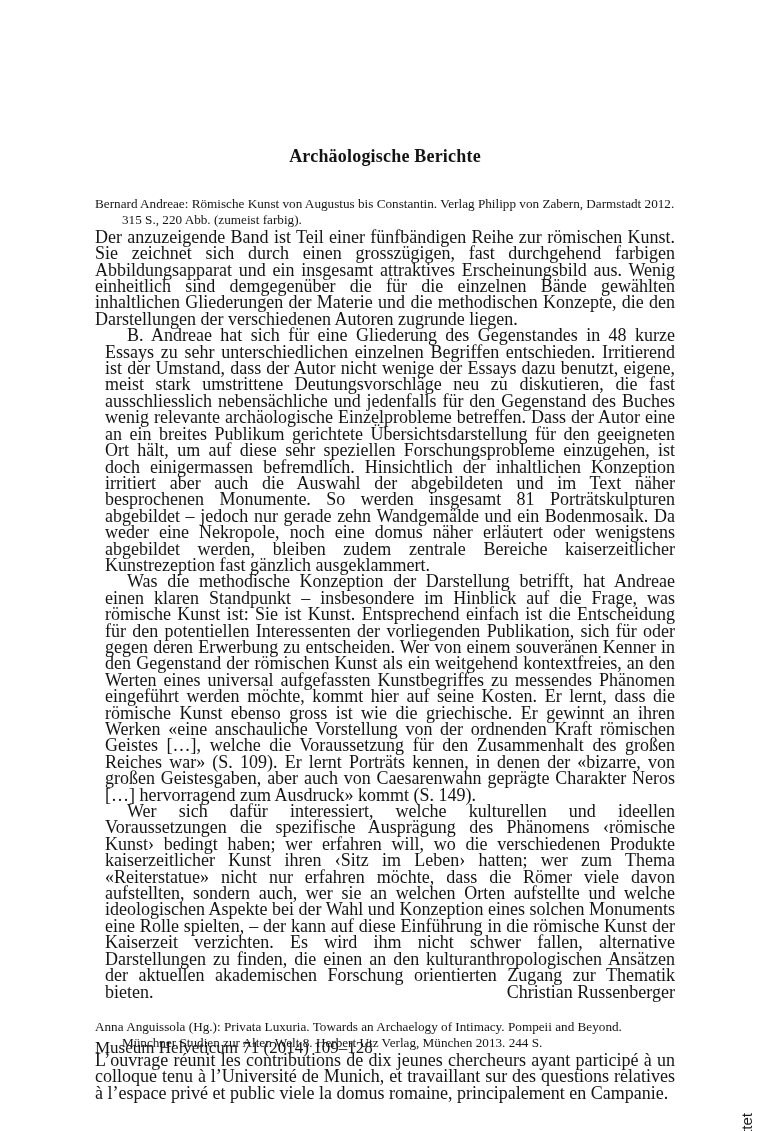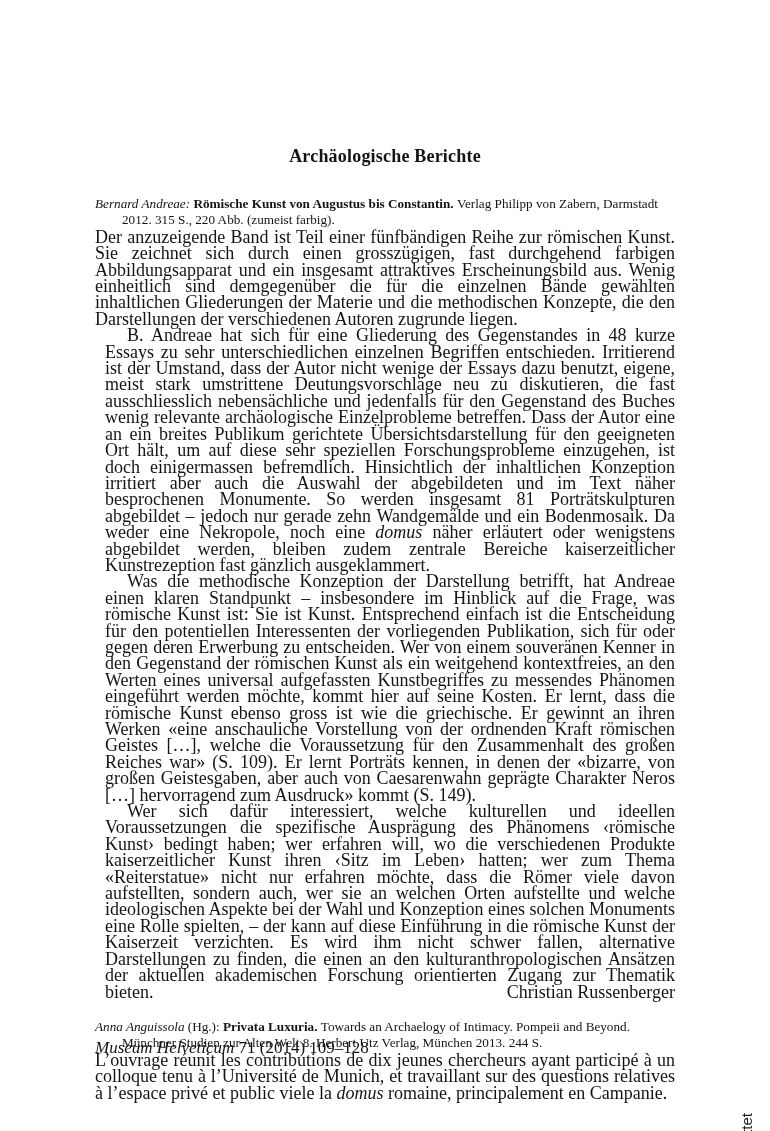--- a/index.html
+++ b/index.html
@@ -32,22 +32,22 @@
     font-size: 13.2px;
     line-height: 16.4px;
   }
   .body-para {
     margin: 0;
     font-size: 18px;
     line-height: 16.4px;
     text-align: justify;
   }
   .body-para.indent { text-indent: 22px; margin-left: 10px; }
-  .it { font-style: italic; }
-  .bd { font-weight: bold; }
+  .it { }
+  .bd { font-weight: normal; }
   .signature { float: right; font-style: normal; }
   .review + .review { margin-top: 19px; }
   .footer {
     position: absolute;
     left: 95px;
     top: 1040px;
     font-size: 17px;
     line-height: 16px;
   }
   .spine {

